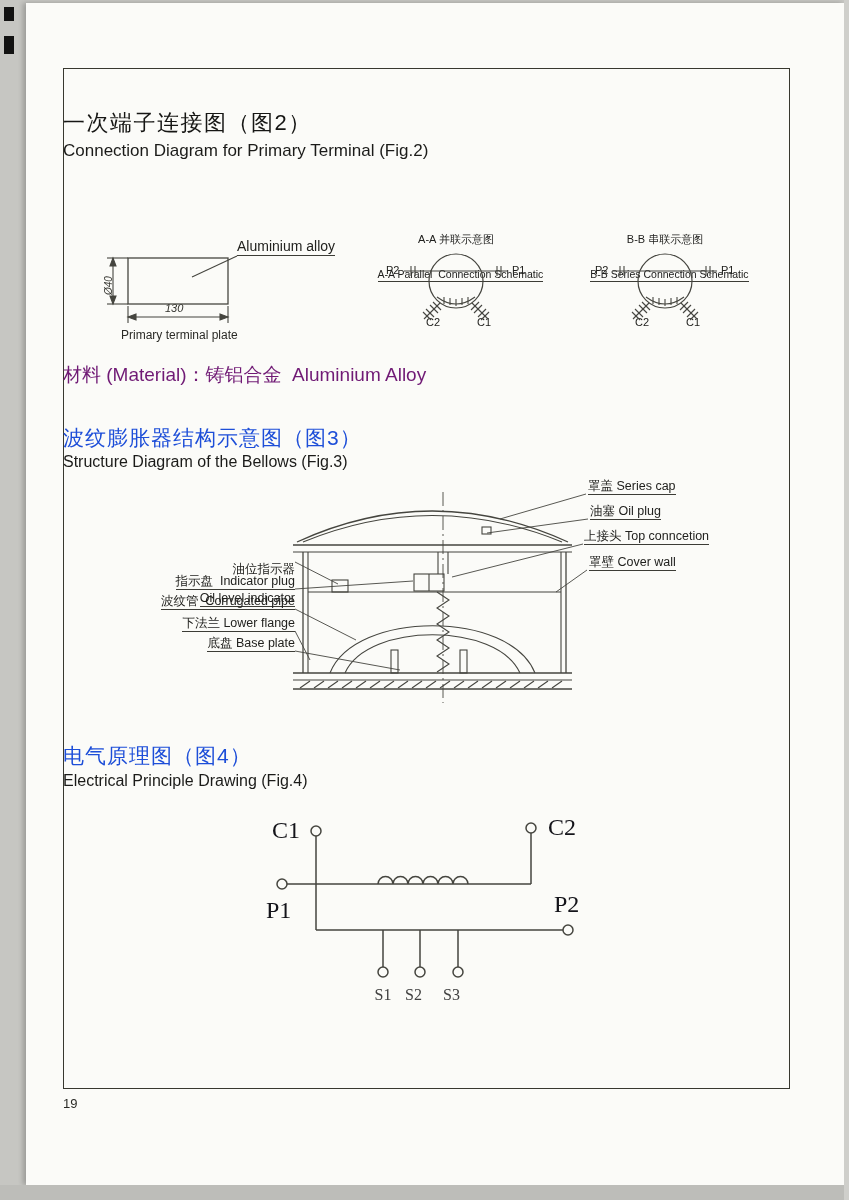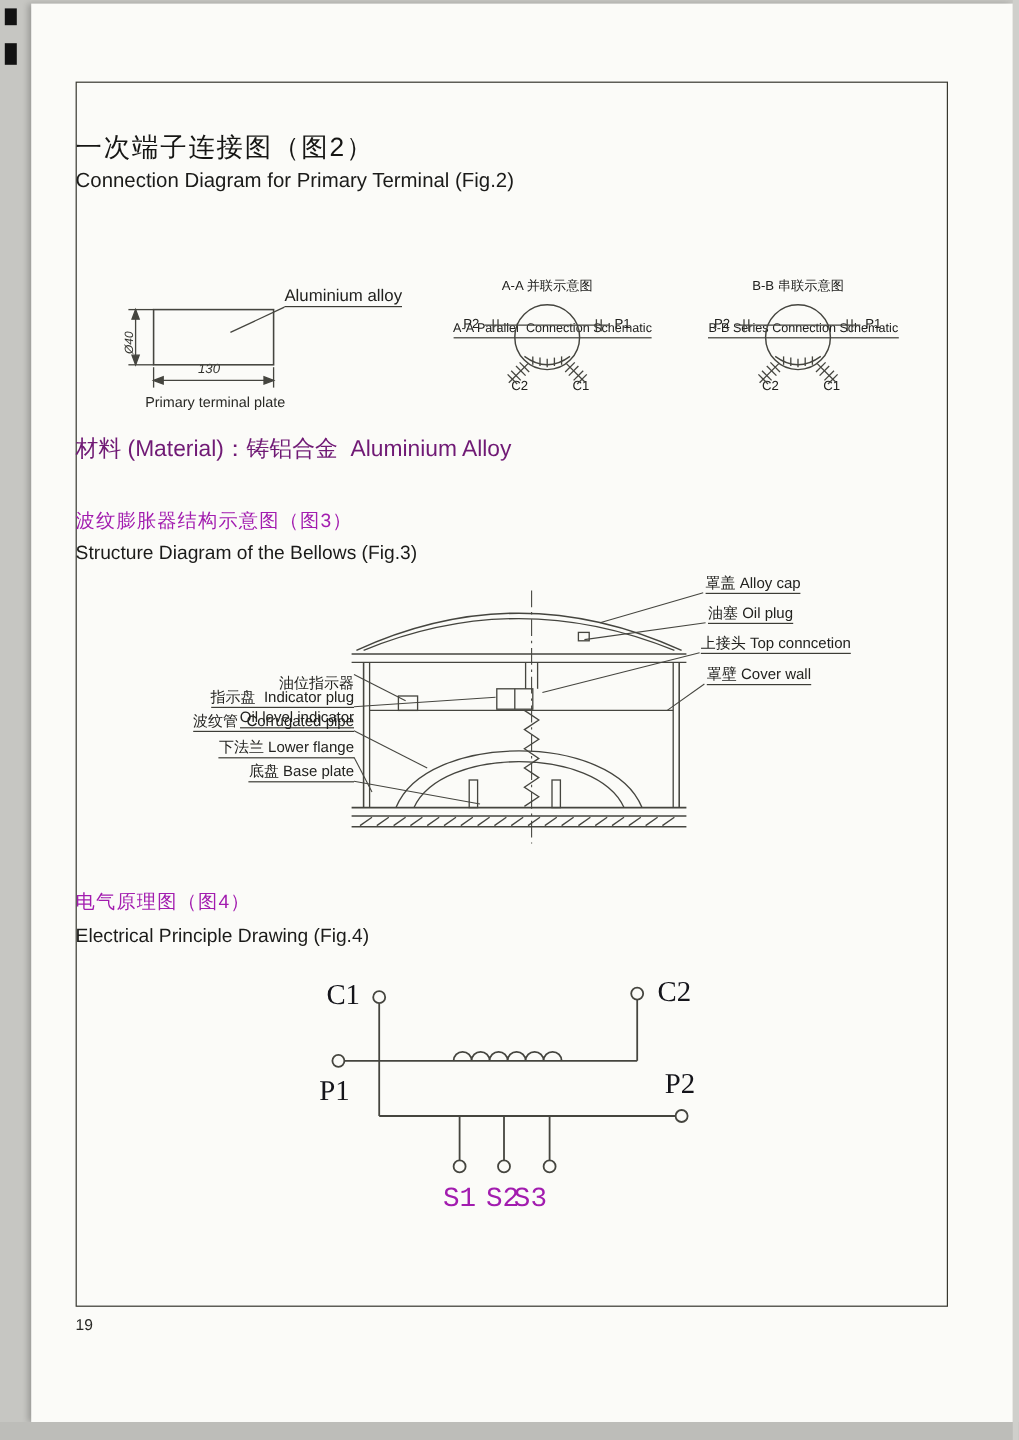--- a/index.html
+++ b/index.html
@@ -9,33 +9,33 @@
   .edge-bottom{position:absolute;left:0;bottom:0;width:100%;height:15px;background:#bdbdb9}
   .edge-right{position:absolute;right:0;top:0;width:5px;height:100%;background:#cfcfcb}
   .mark{position:absolute;background:#121212}
   .mark1{left:4px;top:7px;width:10px;height:14px}
   .mark2{left:4px;top:36px;width:10px;height:18px}
   .frame{position:absolute;left:63px;top:68px;width:727px;height:1021px;border:1.5px solid #38382f;background:transparent}
   .t{position:absolute;white-space:pre;line-height:1.15}
   .ctr{left:63px;width:727px;text-align:left}
   .zh-title{font-size:22px;letter-spacing:1.5px;color:#161614}
   .en-title{font-size:17px;color:#1b1b19}
-  .zh-title3{font-size:16px;letter-spacing:1px;color:#a21caf}
+  .zh-title3{font-size:21px;letter-spacing:1px;color:#1d4ed8}
   .sub{font-size:11px;color:#20201e}
   .sub-en{font-size:10.5px}
   .u{border-bottom:1px solid #3c3c36;padding-bottom:1px}
   .term{font-size:11px;color:#22221f}
   .dim{font-style:italic;font-size:11px;color:#33332e}
   .small{font-size:12px;color:#2a2a26}
   .callout{font-size:14px;color:#22221f}
   .mat{font-size:19px;color:#701a75}
   .lbl{font-size:12.5px;color:#22221f}
   .lbl-l{left:140px;width:155px;text-align:right}
   .big{font-family:"Liberation Serif",serif;font-size:24px;color:#14141a}
-  .mid{font-family:Liberation Mono, monospace;font-size:23px;color:#a21caf}
+  .mid{font-family:Liberation Serif, serif;font-size:16px;color:#404040}
   .pageno{font-size:13px;color:#2a2a26}
   svg.linework{position:absolute;left:0;top:0;pointer-events:none}
   svg.linework *{vector-effect:none}
 </style>
 </head>
 <body>
 
 <div class="paper"></div>
 <div class="edge-bottom"></div>
 <div class="edge-right"></div>
@@ -68,21 +68,21 @@
 <div class="t term" style="left:595px;top:264px">P2</div>
 <div class="t term" style="left:721px;top:264px">P1</div>
 <div class="t term" style="left:635px;top:316px">C2</div>
 <div class="t term" style="left:686px;top:316px">C1</div>
 
 <div class="t ctr mat" style="top:364px">材料 (Material)：铸铝合金  Aluminium Alloy</div>
 
 <div class="t ctr zh-title3" style="top:426px">波纹膨胀器结构示意图（图3）</div>
 <div class="t ctr en-title" style="top:453px;font-size:16px">Structure Diagram of the Bellows (Fig.3)</div>
 
-<div class="t lbl" style="left:588px;top:479px"><span class="u">罩盖 Alloy cap</span></div>
+<div class="t lbl" style="left:588px;top:479px"><span class="u">罩盖 Series cap</span></div>
 <div class="t lbl" style="left:590px;top:504px"><span class="u">油塞 Oil plug</span></div>
 <div class="t lbl" style="left:584px;top:529px"><span class="u">上接头 Top conncetion</span></div>
 <div class="t lbl" style="left:589px;top:555px"><span class="u">罩壁 Cover wall</span></div>
 
 <div class="t lbl lbl-l" style="top:533px">
   <span style="display:block">油位指示器</span>
   <span class="u">Oil level indicator</span>
 </div>
 <div class="t lbl lbl-l" style="top:574px"><span class="u">指示盘  Indicator plug</span></div>
 <div class="t lbl lbl-l" style="top:594px"><span class="u">波纹管  Corrugated pipe</span></div>
@@ -91,21 +91,21 @@
 
 <div class="t ctr zh-title3" style="top:744px">电气原理图（图4）</div>
 <div class="t ctr en-title" style="top:772px;font-size:16px">Electrical Principle Drawing (Fig.4)</div>
 
 <div class="t big" style="left:272px;top:817px">C1</div>
 <div class="t big" style="left:548px;top:814px">C2</div>
 <div class="t big" style="left:266px;top:897px">P1</div>
 <div class="t big" style="left:554px;top:891px">P2</div>
 <div class="t mid" style="left:368px;top:986px;width:30px;text-align:center">S1</div>
 <div class="t mid" style="left:405px;top:986px;width:30px;text-align:left">S2</div>
-<div class="t mid" style="left:427px;top:986px;width:30px;text-align:center">S3</div>
+<div class="t mid" style="left:443px;top:986px;width:30px;text-align:left">S3</div>
 
 <div class="t ctr pageno" style="top:1097px">19</div>
 
 <svg class="linework" width="849" height="1200" viewBox="0 0 849 1200">
   <g stroke="#45453f" fill="none" stroke-width="1.1">
 
     <g>
       <rect x="128" y="258" width="100" height="46" stroke-width="1.3"></rect>
       <line x1="237" y1="256" x2="192" y2="277"></line>
       <line x1="128" y1="258" x2="107" y2="258"></line>

